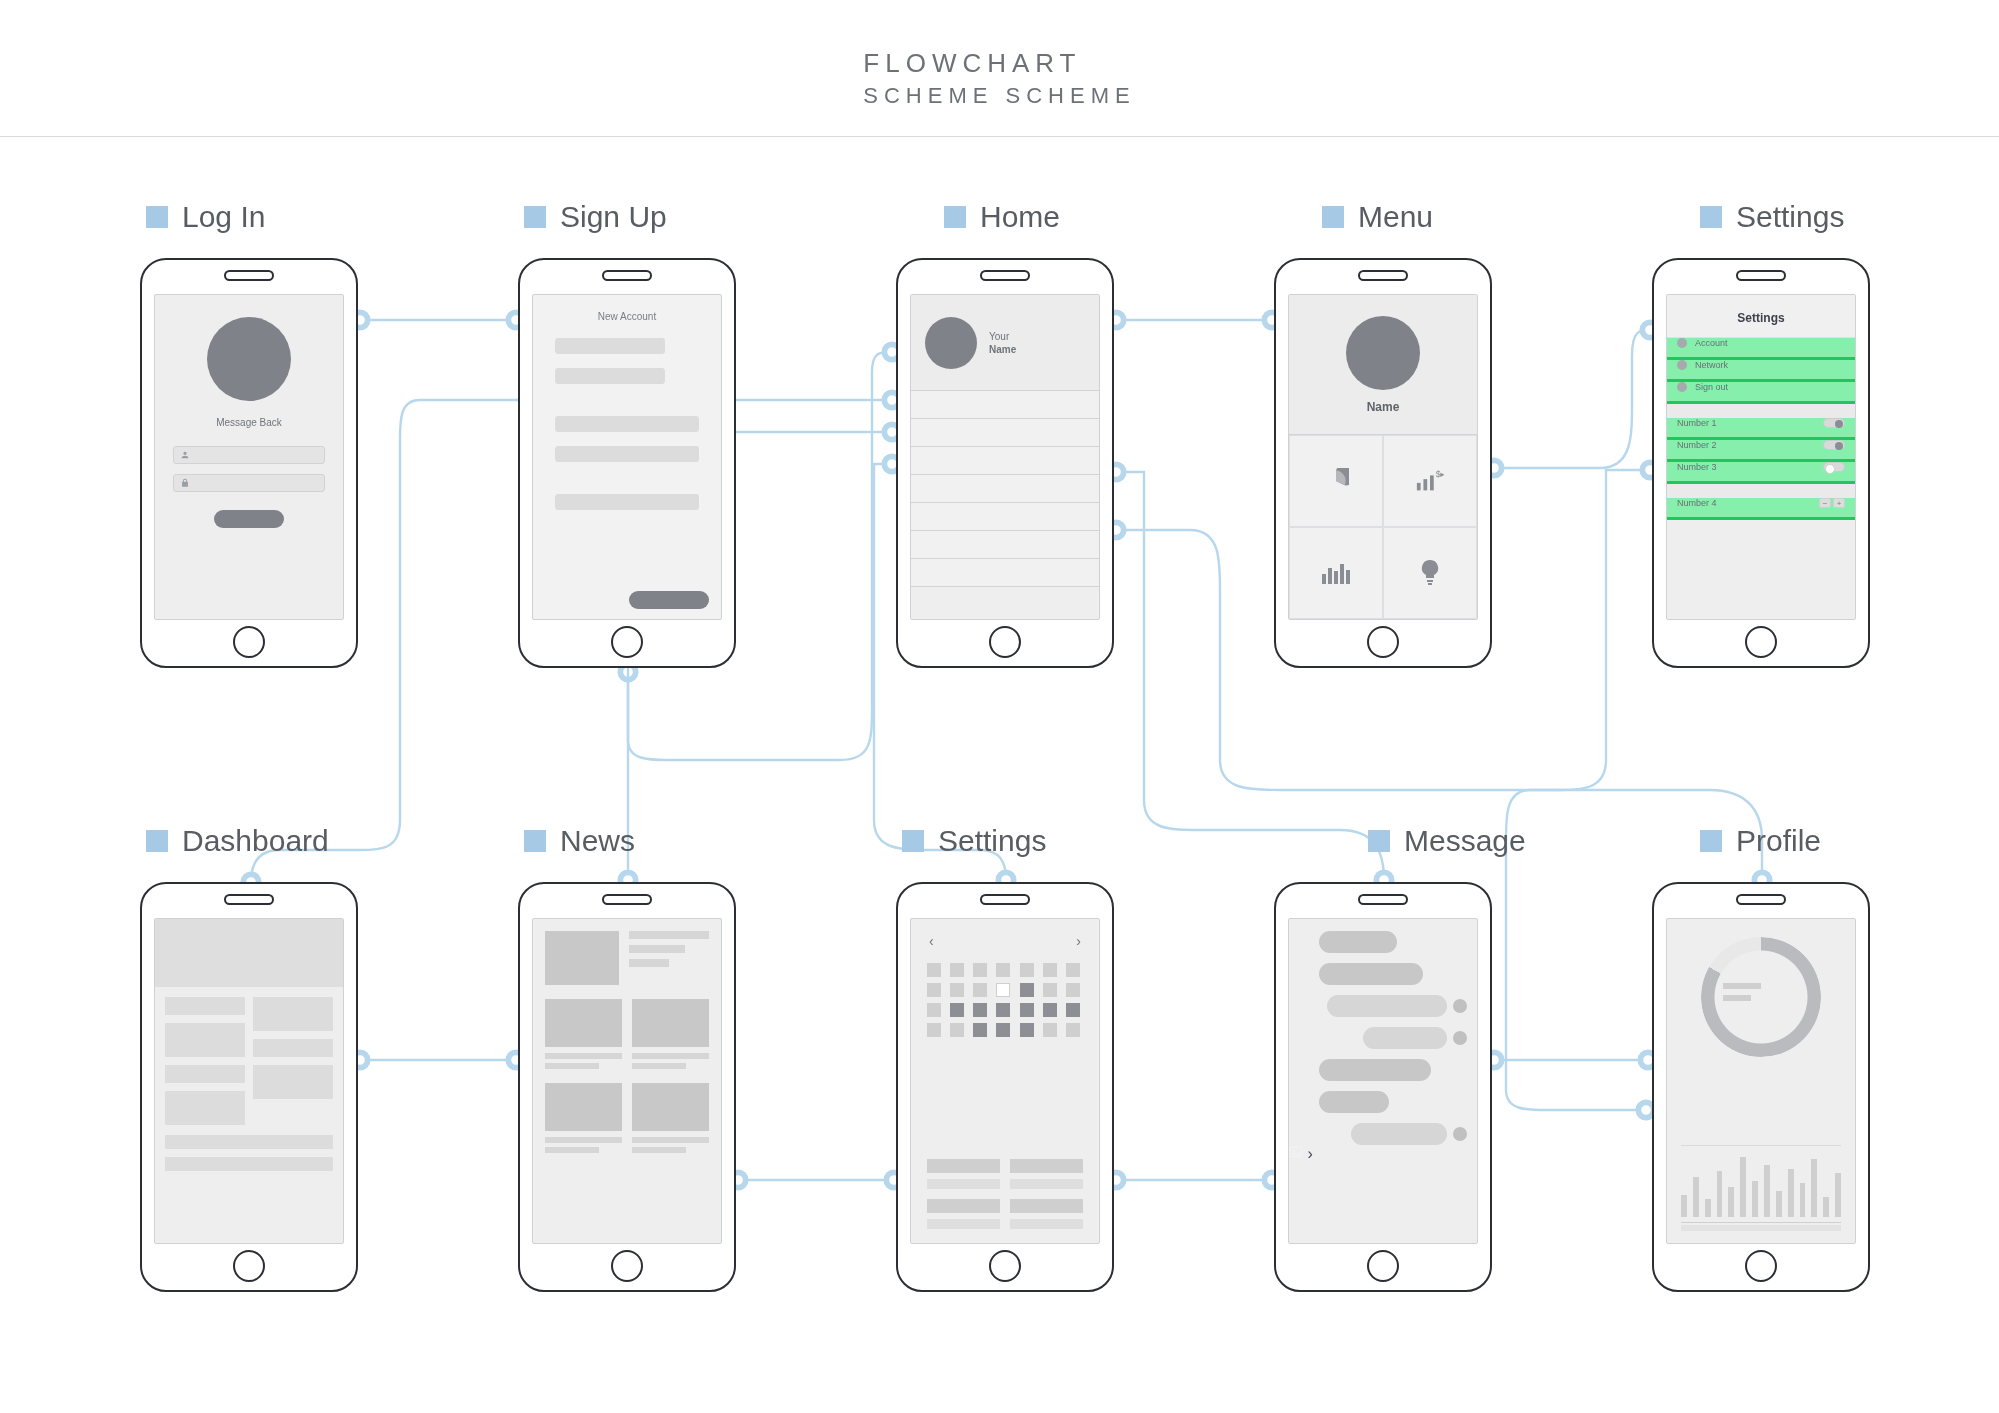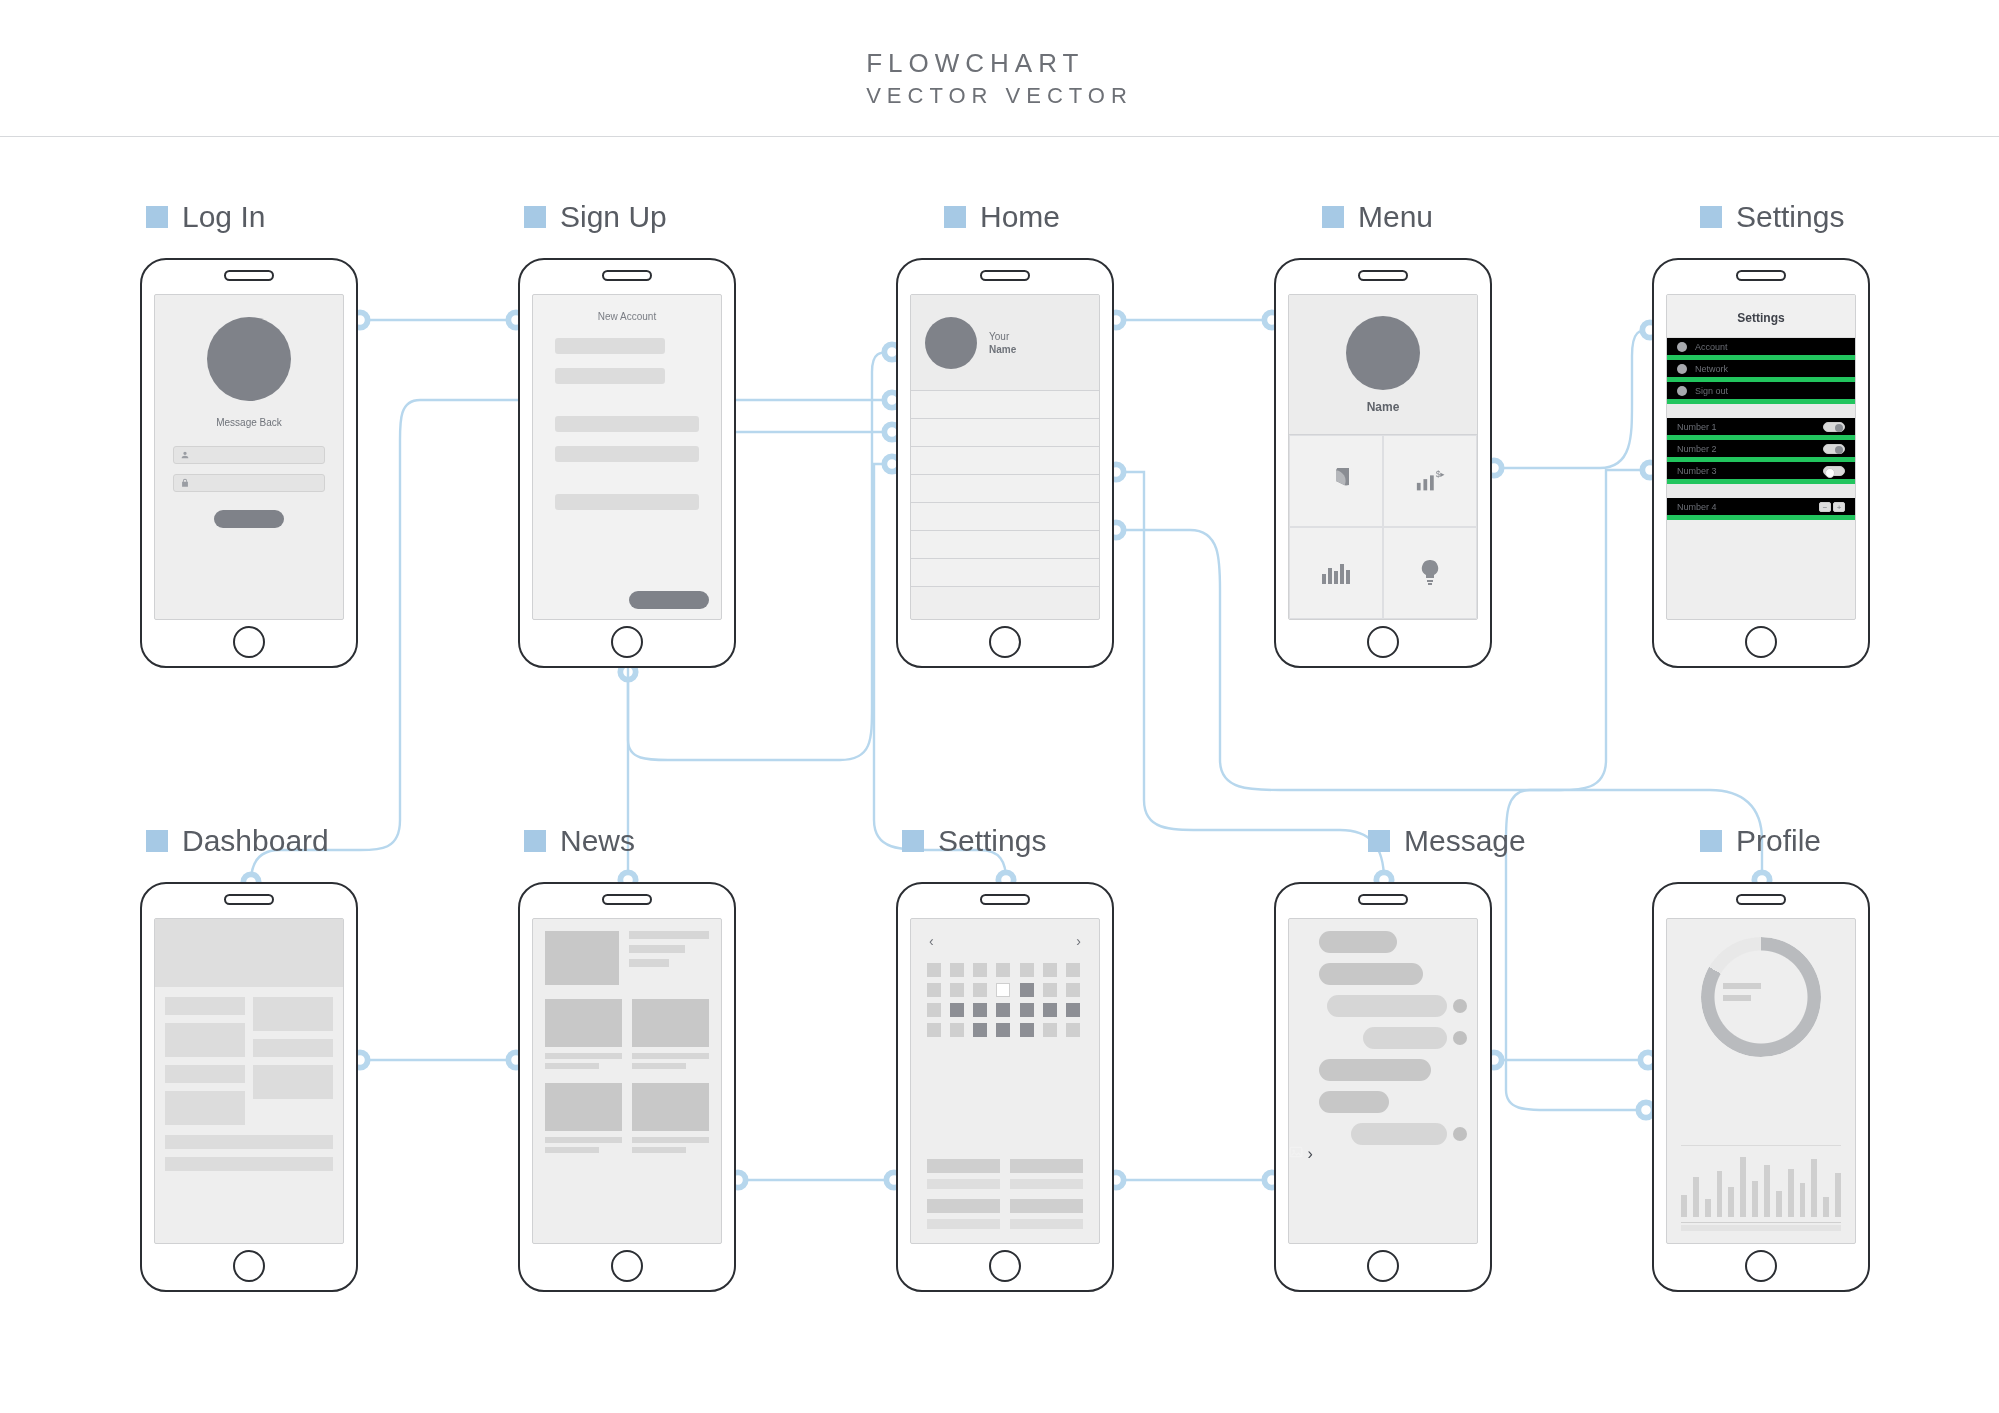--- a/index.html
+++ b/index.html
@@ -58,21 +58,21 @@
   .home .top .nm .b{font-weight:700}
   .home .row{height:28px;border-bottom:1px solid #d2d3d6;background:#f1f1f1}
   
   .menu .head{height:140px;background:#ececec;display:flex;flex-direction:column;align-items:center;justify-content:center;gap:10px;border-bottom:1px solid #d2d3d6}
   .menu .head .av{width:74px;height:74px;border-radius:50%;background:var(--dark)}
   .menu .head .nm{font-size:12px;color:#5f636a;font-weight:600}
   .menu .grid{display:grid;grid-template-columns:1fr 1fr;grid-template-rows:1fr 1fr;height:calc(100% - 140px)}
   .menu .cell{border:1px solid #dedfe2;background:#f1f1f1;display:flex;align-items:center;justify-content:center;color:#8a8d93}
   
   .settings .hdr{text-align:center;font-size:12px;font-weight:700;color:#3f424a;padding:16px 0 12px;background:#f0f0f0;border-bottom:1px solid #e0e0e0}
-  .settings .item{height:22px;display:flex;align-items:center;gap:8px;padding:0 10px;font-size:9px;color:#6b6e75;background:#000000;border-bottom:5px solid #22c55e}
+  .settings .item{height:22px;display:flex;gap:8px;padding:0 10px;font-size:9px;color:#6b6e75;background:#86efac;border-bottom:3px solid #22c55e}
   .settings .item .ic{width:10px;height:10px;border-radius:50%;background:#a7a9ae}
   .settings .spacer{height:14px;background:#eaeaea}
   .settings .toggle{margin-left:auto;width:22px;height:10px;border-radius:6px;background:#d9d9d9;border:1px solid #cccccc;position:relative}
   .settings .toggle.on::after{content:"";position:absolute;right:1px;top:1px;width:8px;height:8px;border-radius:50%;background:#8a8d93}
   .settings .toggle.off::after{content:"";position:absolute;left:1px;top:1px;width:8px;height:8px;border-radius:50%;background:#fff;border:1px solid #cfcfcf}
   .settings .stepper{margin-left:auto;display:flex;gap:2px}
   .settings .stepper span{width:12px;height:10px;background:#ddd;border:1px solid #cfcfcf;border-radius:2px;font-size:8px;text-align:center;line-height:10px;color:#7a7d84}
   
   .dash .hero{height:68px;background:#dedede;margin:0}
   .dash .cols{display:flex;gap:8px;padding:10px}
@@ -139,21 +139,21 @@
         <path d="M 360 1060 C 430 1060 430 1060 516 1060" marker-start="url(#dotA)" marker-end="url(#dotA)"></path>
         <path d="M 738 1180 C 810 1180 810 1180 894 1180" marker-start="url(#dotA)" marker-end="url(#dotA)"></path>
         <path d="M 1116 1180 C 1190 1180 1190 1180 1272 1180" marker-start="url(#dotA)" marker-end="url(#dotA)"></path>
         <path d="M 1494 1060 C 1560 1060 1560 1060 1648 1060" marker-start="url(#dotA)" marker-end="url(#dotA)"></path>
       </g>
 </svg>
 
 <div class="title">
   <div class="sub">
     <div class="line1">FLOWCHART</div>
-    <div class="line2">VECTOR VECTOR</div>
+    <div class="line2">SCHEME SCHEME</div>
   </div>
 </div>
 <div class="hr"></div>
 
 <div class="caption" style="left:146px;top:200px">
       <span class="sq"></span>
       <span>Log In</span>
     </div>
 <div class="caption" style="left:524px;top:200px">
       <span class="sq"></span>

